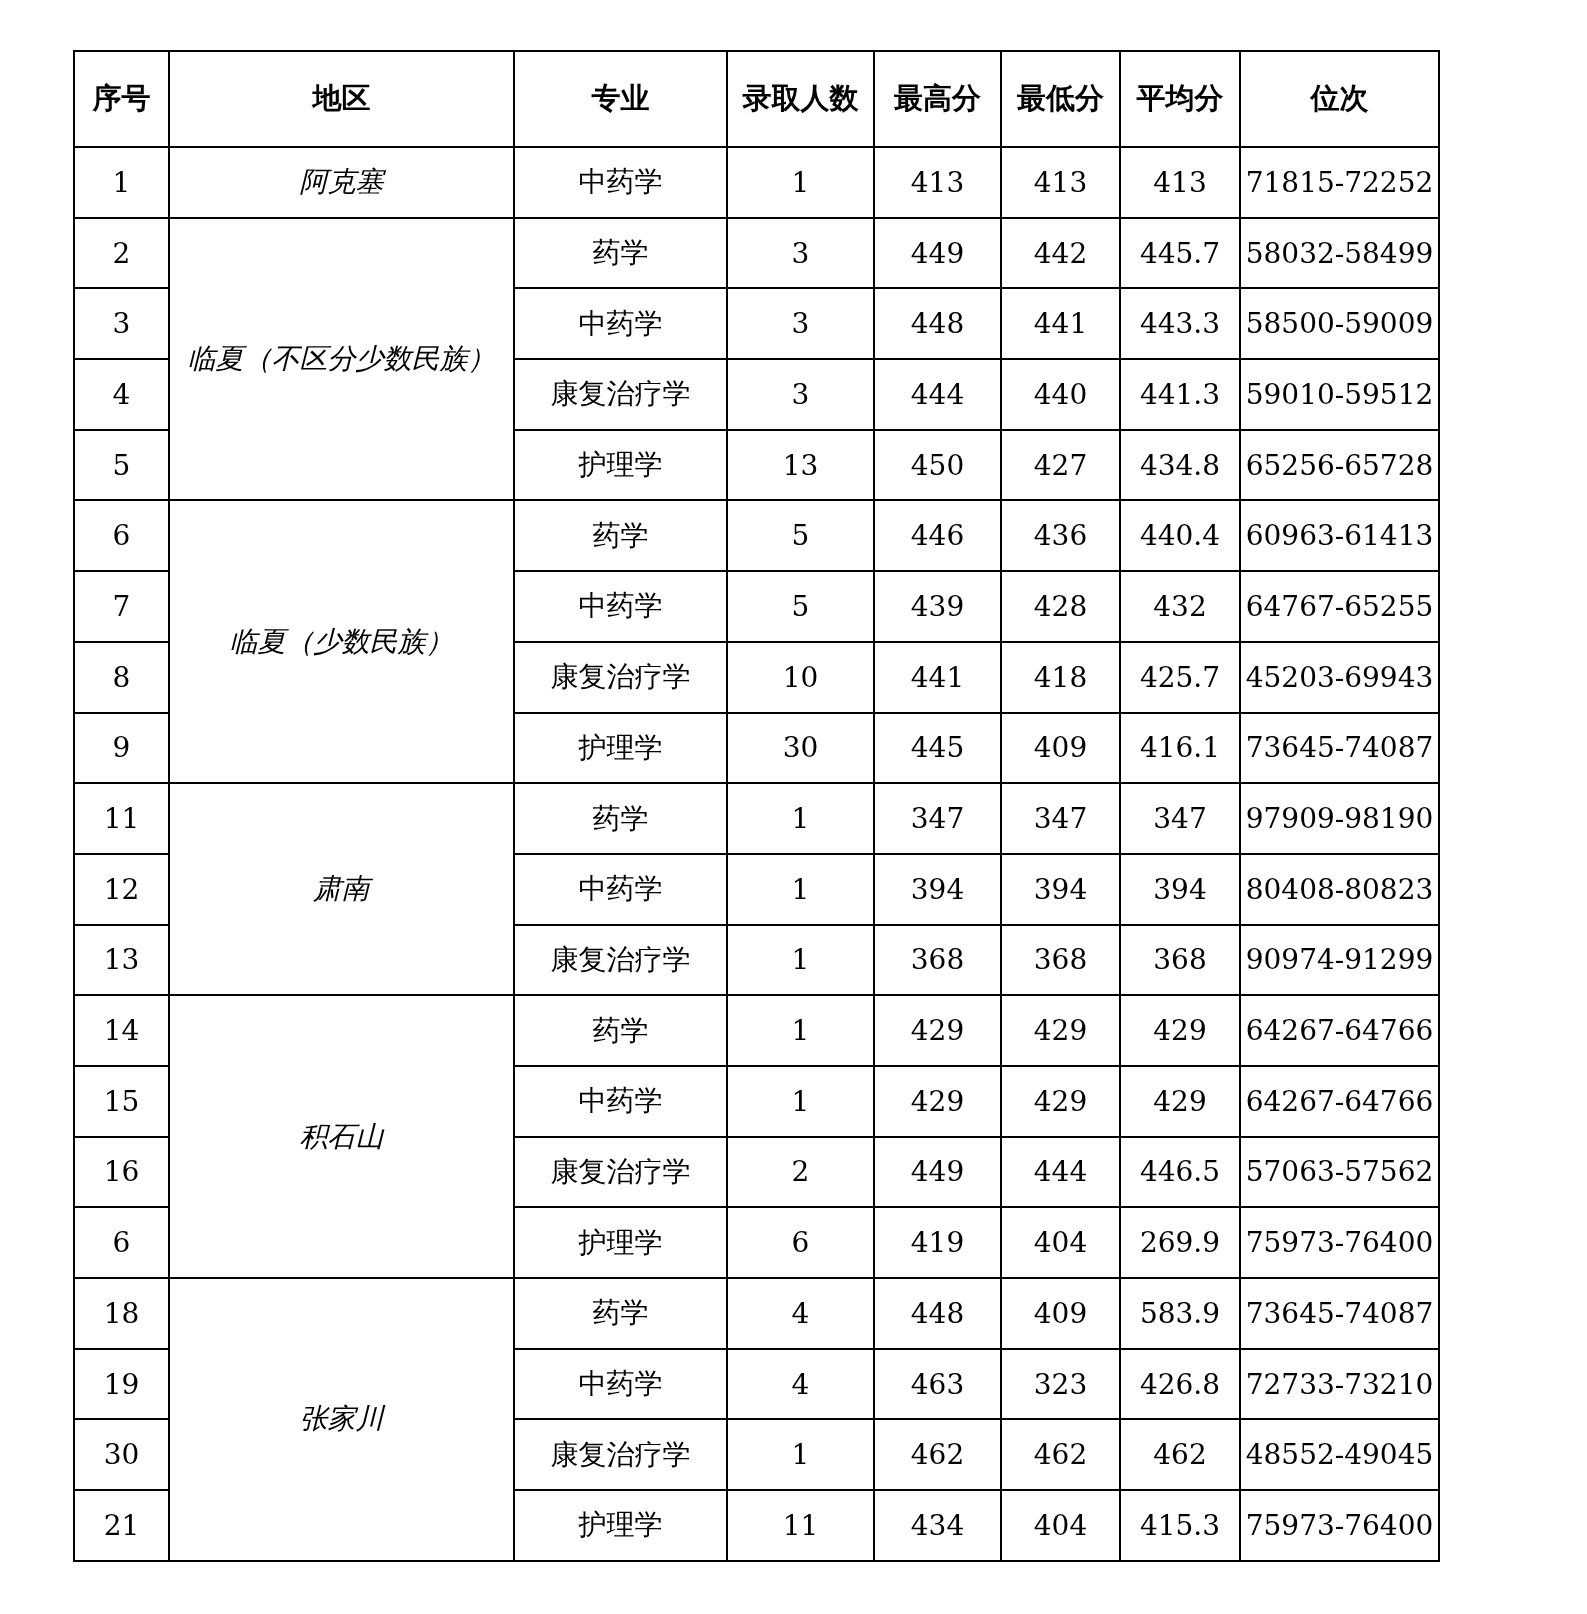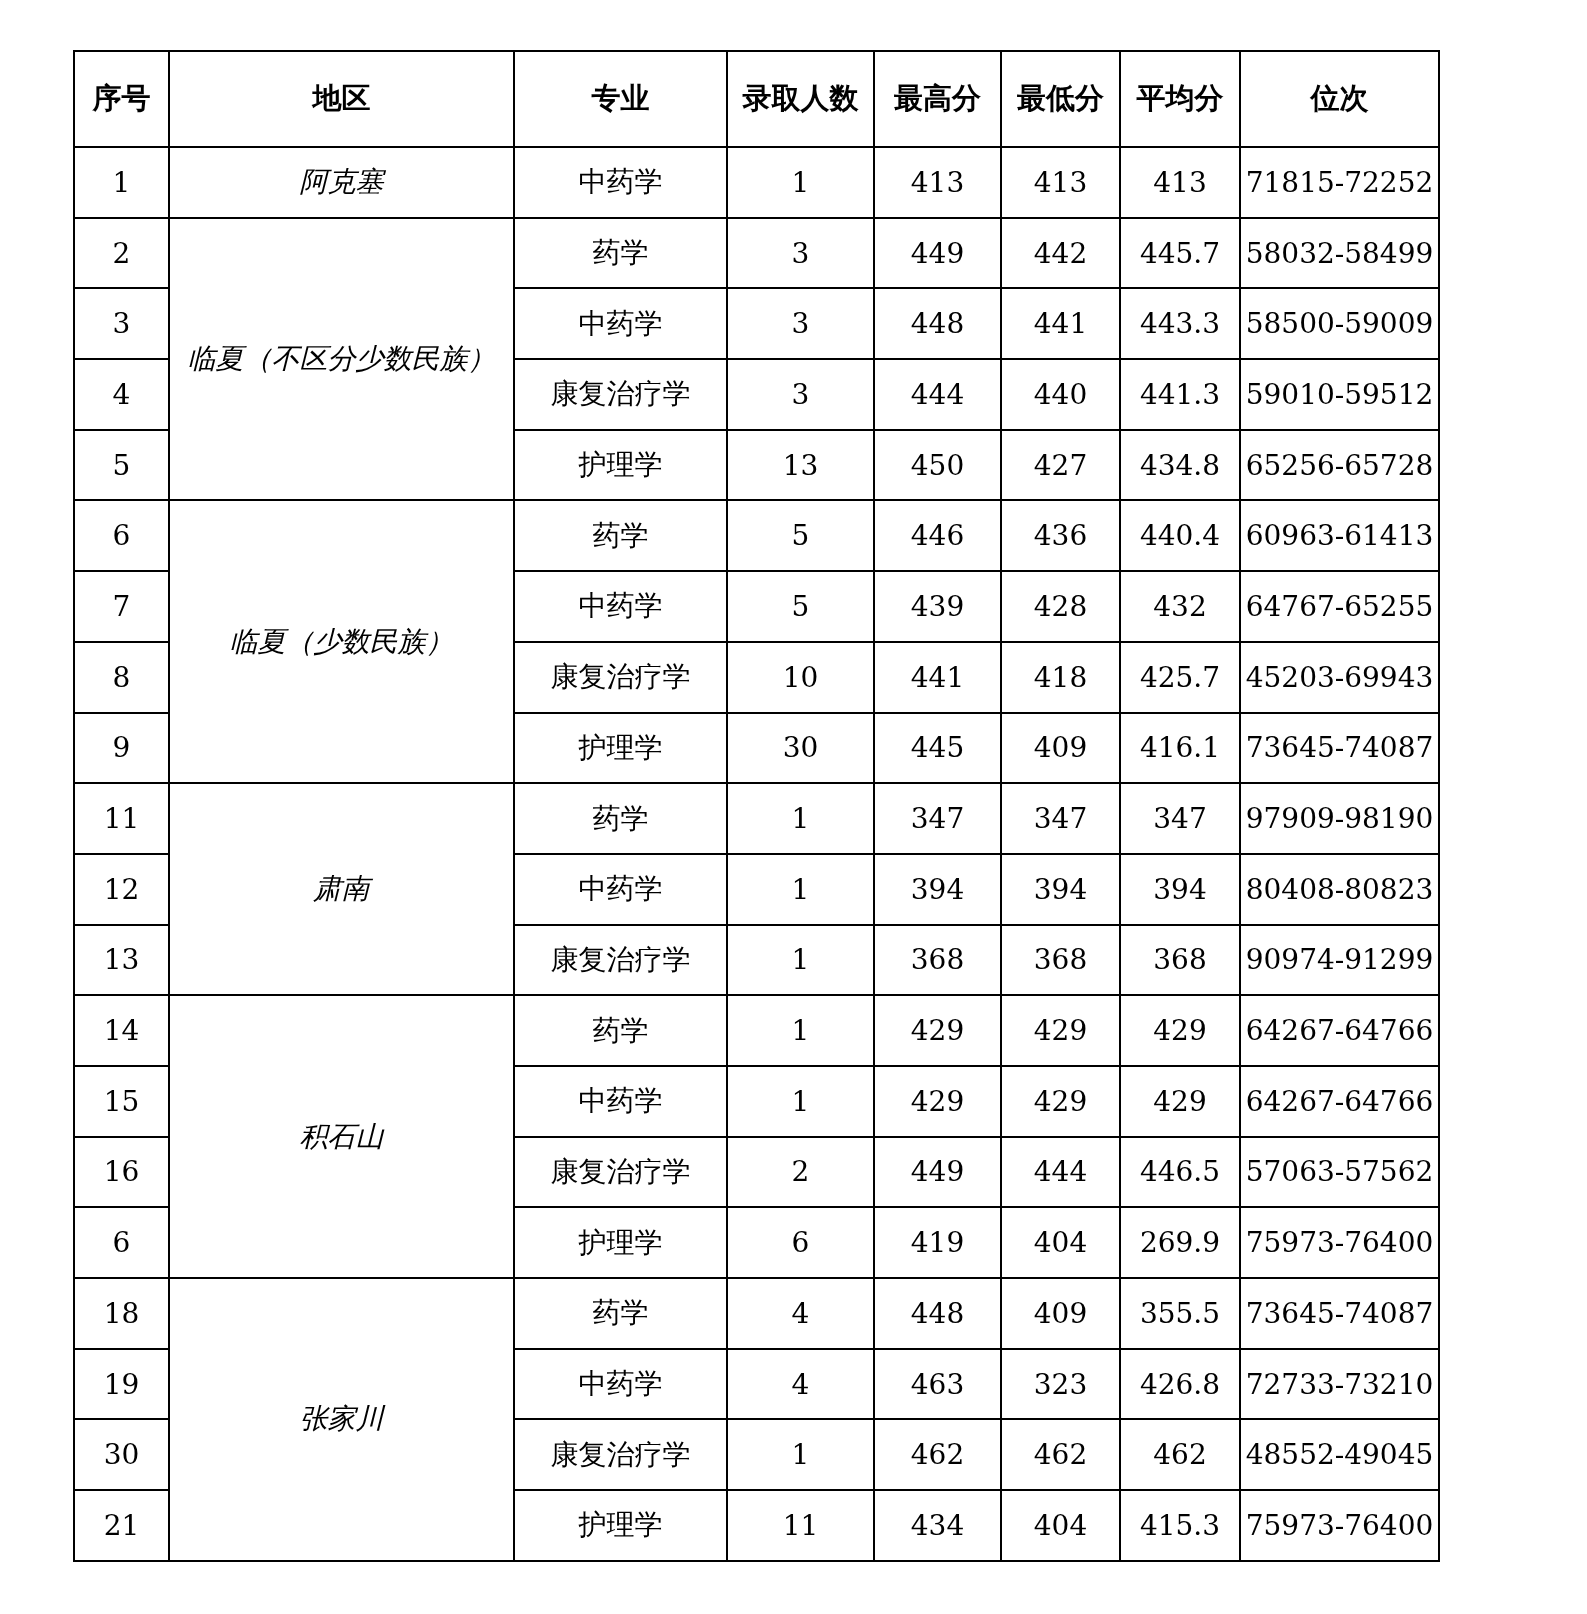--- a/index.html
+++ b/index.html
@@ -235,21 +235,21 @@
         <td>75973-76400</td>
       </tr>
 
       <tr>
         <td>18</td>
         <td class="region-cell" rowspan="4">张家川</td>
         <td>药学</td>
         <td>4</td>
         <td>448</td>
         <td>409</td>
-        <td>355.5</td>
+        <td>583.9</td>
         <td>73645-74087</td>
       </tr>
       <tr>
         <td>19</td>
         <td>中药学</td>
         <td>4</td>
         <td>463</td>
         <td>323</td>
         <td>426.8</td>
         <td>72733-73210</td>

